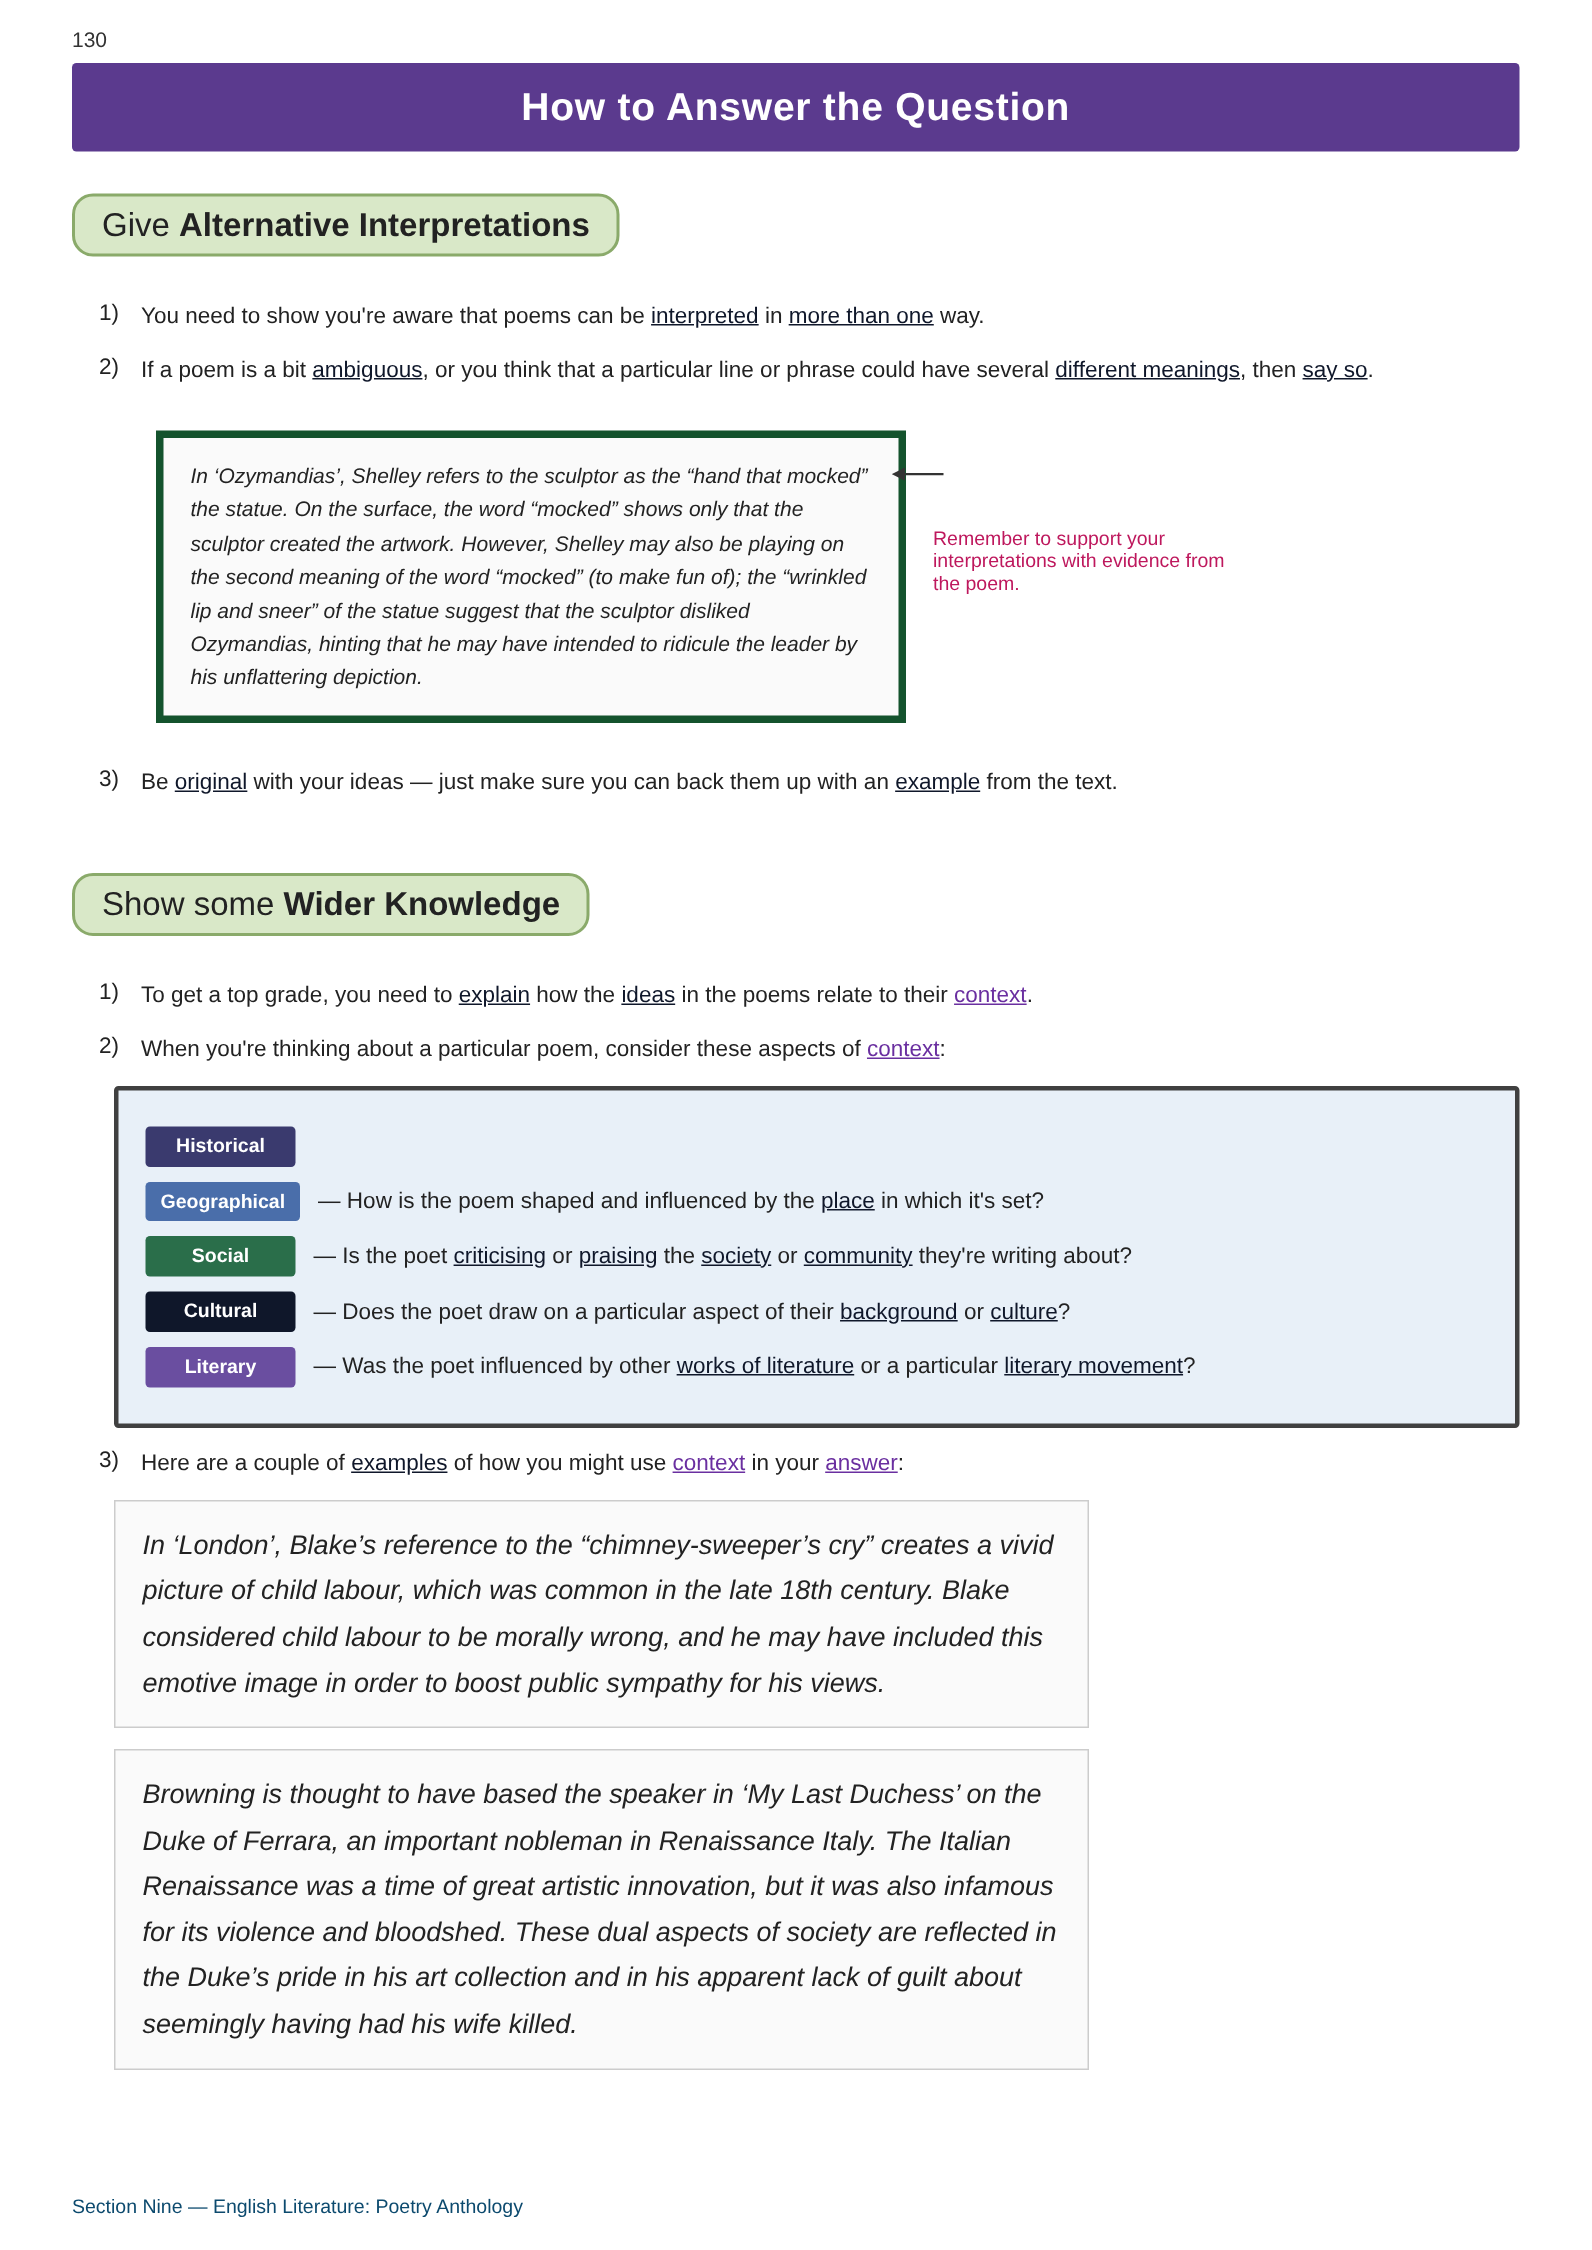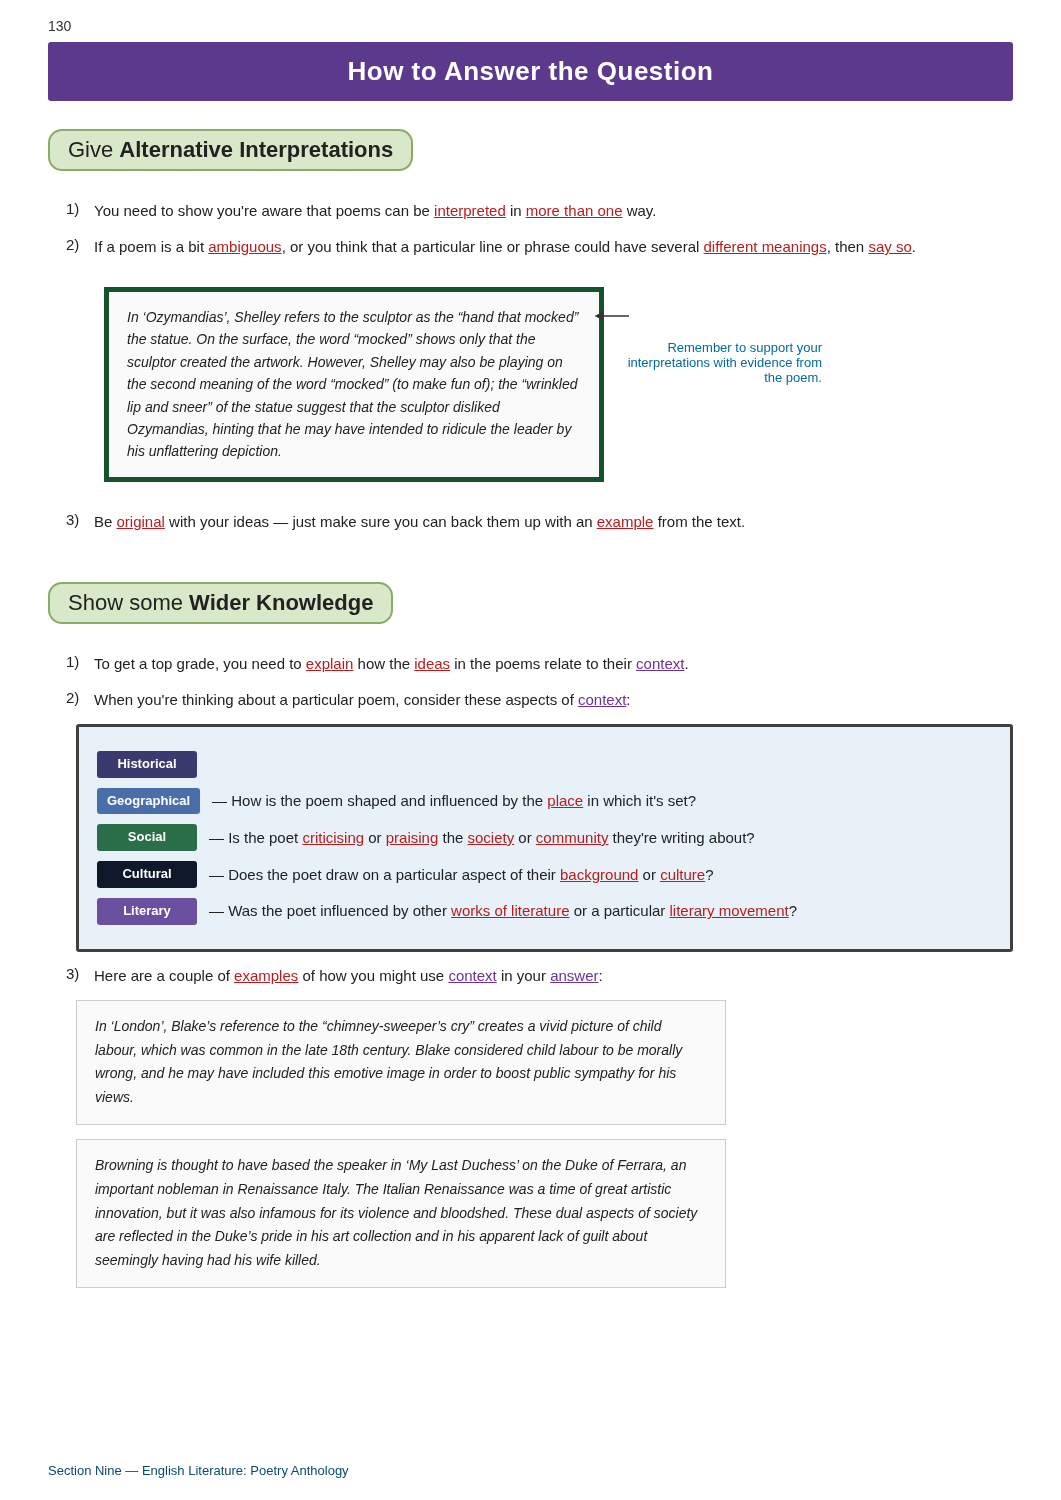--- a/index.html
+++ b/index.html
@@ -50,44 +50,43 @@
     .list-num {
       min-width: 28px;
       font-size: 15px;
       padding-top: 1px;
     }
     .list-content {
       flex: 1;
       line-height: 1.6;
     }
     u { text-decoration: underline; }
-    .underline-green { color: #b91c1c; text-decoration: underline; }
+    .underline-green { color: #0f172a; text-decoration: underline; }
     .underline-purple { color: #6a2fa0; text-decoration: underline; }
     .quote-box {
       border: 5px solid #14532d;
       background: #fafafa;
       padding: 14px 18px;
       margin: 16px 0 16px 28px;
       font-style: italic;
       font-size: 14px;
       line-height: 1.6;
       max-width: 500px;
       display: inline-block;
       vertical-align: top;
     }
     .quote-note {
       font-size: 13px;
-      color: #0369a1;
+      color: #be185d;
       font-style: normal;
       max-width: 200px;
       display: inline-block;
       vertical-align: top;
       margin-left: 18px;
-      margin-top: 9px;
-      text-align: right;
+      margin-top: 20px;
     }
     .quote-row {
       display: flex;
       align-items: flex-start;
       margin: 12px 0 12px 28px;
     }
     .context-table {
       background: #e8f0f8;
       border: 3px solid #404040;
       border-radius: 3px;
@@ -117,21 +116,21 @@
     .badge-geographical { background: #4a6eaa; }
     .badge-social { background: #2a6e4a; }
     .badge-cultural { background: #0f172a; }
     .badge-literary { background: #6a4ea0; }
     .example-box {
       border: 1px solid #ccc;
       background: #fafafa;
       padding: 14px 18px;
       margin: 10px 0 10px 28px;
       font-style: italic;
-      font-size: 14px;
+      font-size: 18px;
       line-height: 1.7;
       max-width: 650px;
     }
     .footer-text {
       position: absolute;
       bottom: 22px;
       left: 48px;
       font-size: 13px;
       color: #0c4a6e;
     }

